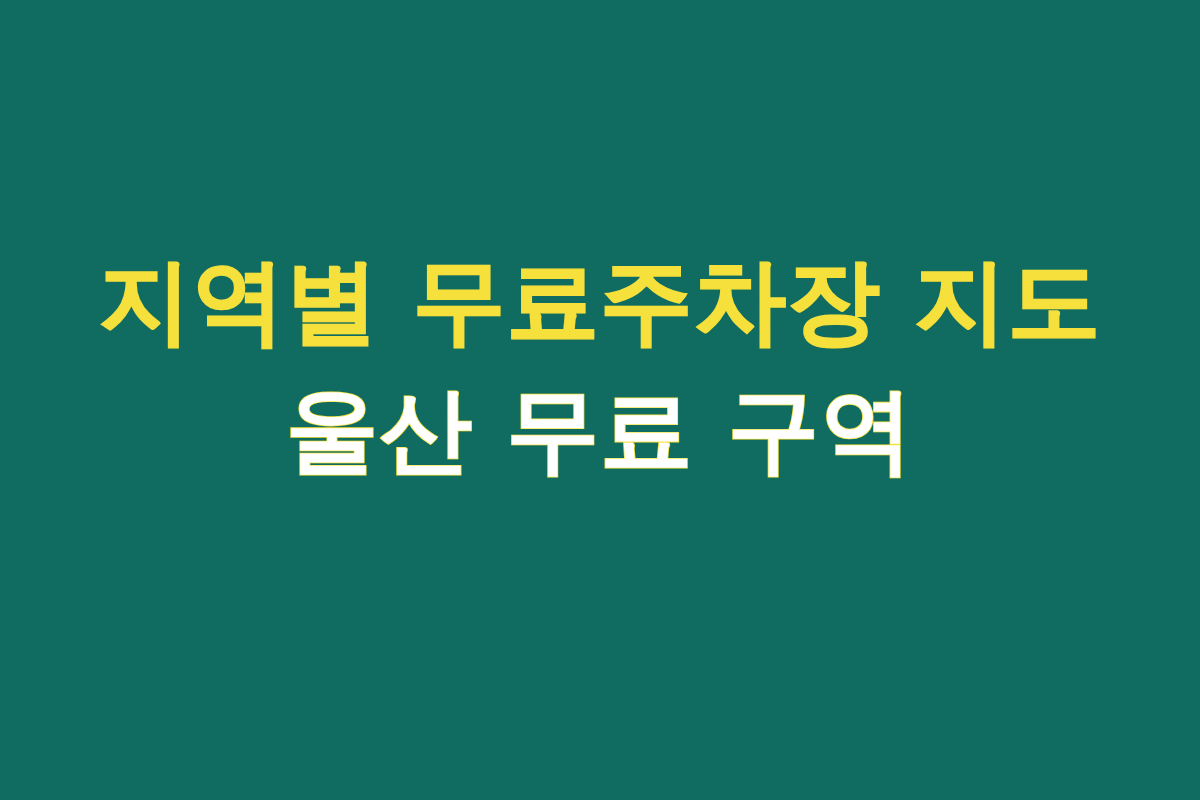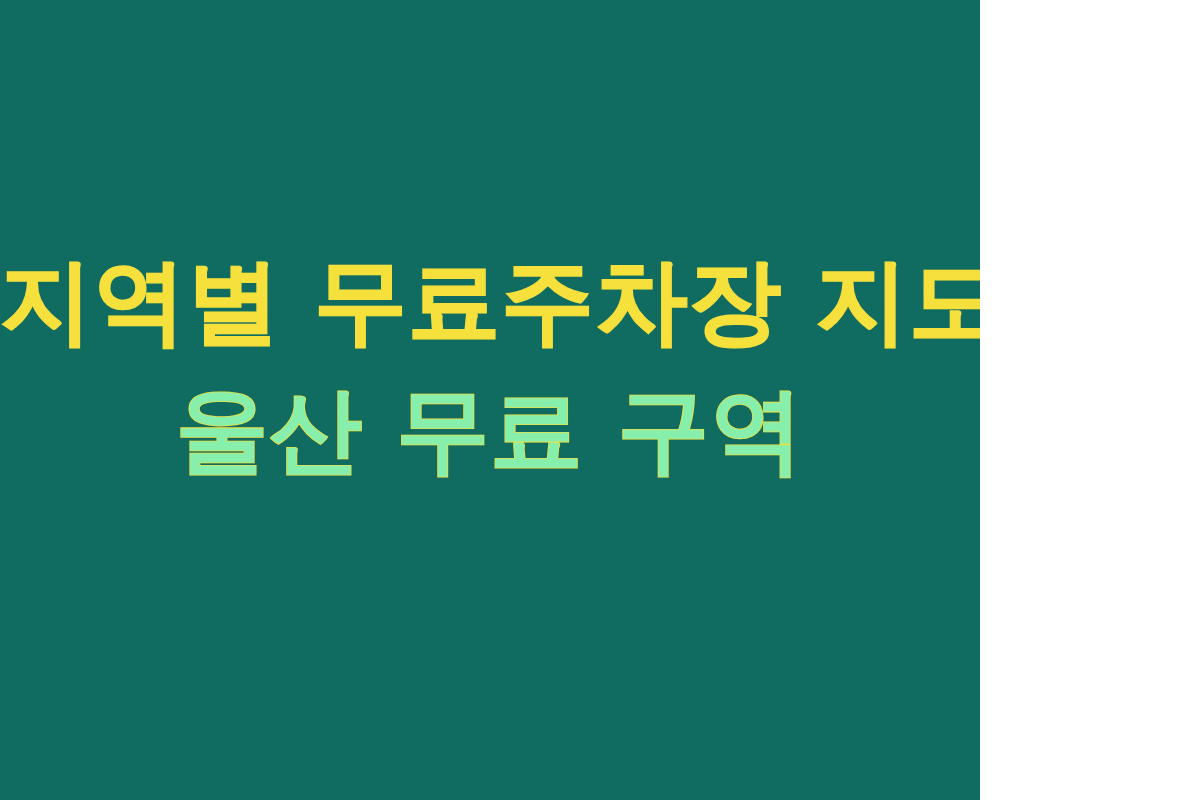--- a/index.html
+++ b/index.html
@@ -10,21 +10,21 @@
 
   body {
     width: 1200px;
     height: 800px;
     overflow: hidden;
     font-family: "DejaVu Sans", sans-serif;
   }
 
   #banner {
     position: relative;
-    width: 980px;
+    width: 1200px;
     height: 800px;
     box-sizing: border-box;
     display: flex;
     flex-direction: column;
     align-items: center;
     justify-content: center;
     background: #106B60;
     overflow: hidden;
   }
 
@@ -64,17 +64,17 @@
 </style>
 </head>
 <body>
 
 <div id="banner" style="background: rgb(16, 107, 96);">
 
   <div id="title-block">
 
     <span id="title-line-1" class="title-line" style="color: rgb(245, 224, 60); -webkit-text-stroke: 1.6px rgb(245, 224, 60); font-size: 92.5px;">지역별 무료주차장 지도</span>
 
-    <span id="title-line-2" class="title-line" style="color: #86efac; -webkit-text-stroke: 1.6px rgb(245, 224, 60); font-size: 92.5px;">울산 무료 구역</span>
+    <span id="title-line-2" class="title-line" style="color: #ffffff; -webkit-text-stroke: 1.6px rgb(245, 224, 60); font-size: 92.5px;">울산 무료 구역</span>
 
   </div>
 
 </div>
 
 </body></html>

